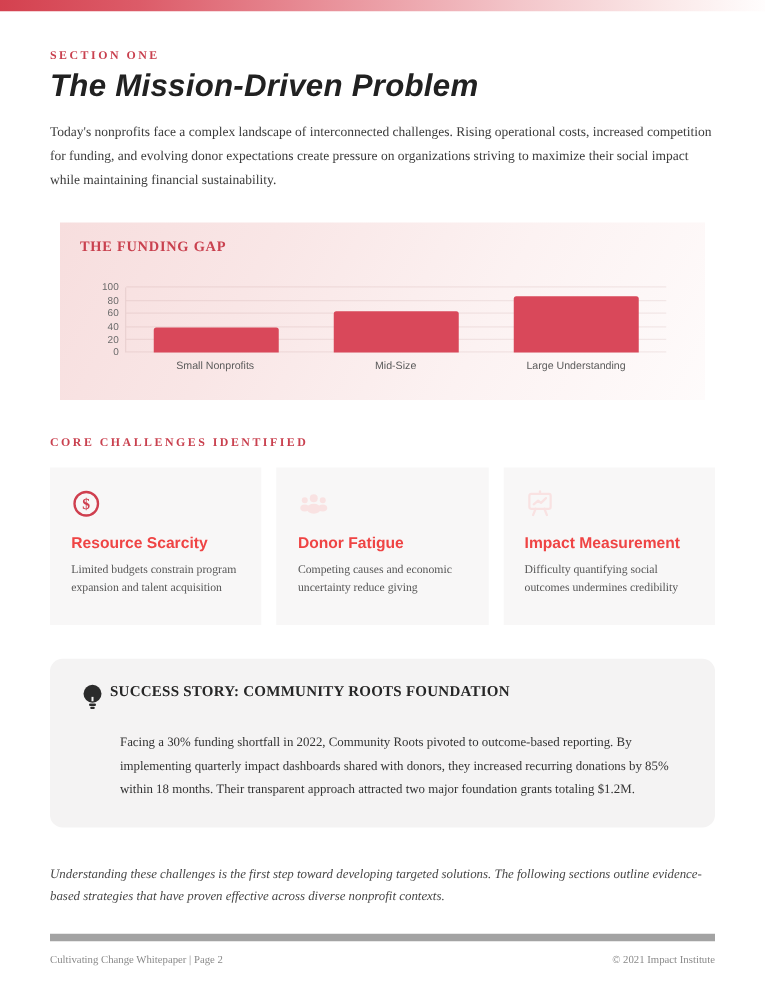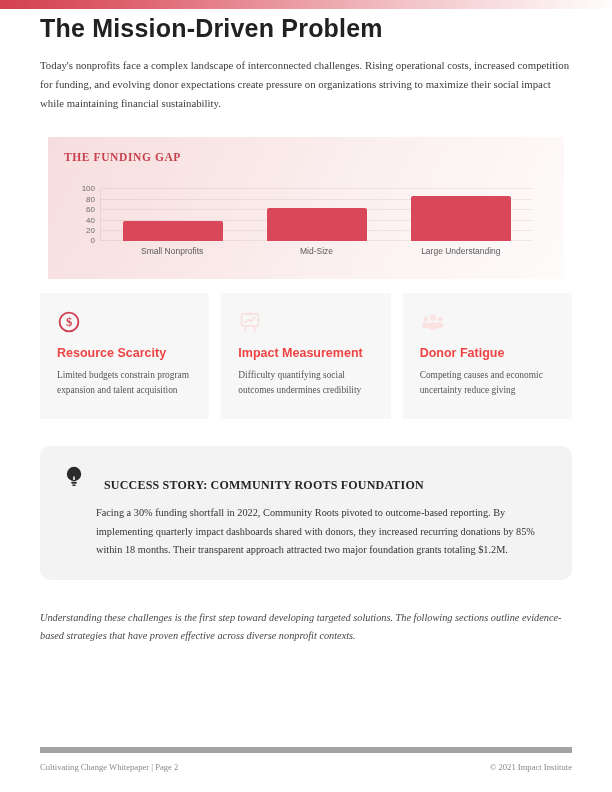--- a/index.html
+++ b/index.html
@@ -8,21 +8,21 @@
 
   .topbar { height:9px; width:100%;
     background:linear-gradient(90deg,#d4414f 0%,#dc5b68 18%,#e88f98 42%,#f3c6ca 68%,#fbeaea 88%,#fffdfd 100%); }
 
   .content { padding:0 40px; }
 
   .section-label { margin-top:31px; font-size:9.5px; font-weight:bold; letter-spacing:2px;
     color:#c9414f; font-family:"Liberation Serif","DejaVu Serif",serif; }
 
   h1.page-title { margin-top:5px; font-family:"Liberation Sans","DejaVu Sans",sans-serif;
-    font-weight:700; font-size:25px; color:#212121; letter-spacing:0.2px; }
+    font-weight:700; font-size:25px; color:#212121; letter-spacing:0.2px;font-style:italic; }
 
   .intro { margin-top:13px; font-size:10.8px; line-height:1.74; color:#3c3c3c; max-width:532px; }
 
   
   .chart-panel { margin-top:25px; margin-left:8px; width:516px; height:142px;
     background:linear-gradient(118deg,#f7dede 0%,#f9e6e6 30%,#fcf2f2 65%,#fefbfb 100%);
     padding:14px 30px 0 16px; }
   .chart-title { font-size:11.5px; font-weight:bold; letter-spacing:0.6px; color:#c9414f;
     font-family:"Liberation Serif","DejaVu Serif",serif; }
   .plot-wrap { margin-top:26px; }
@@ -43,40 +43,41 @@
     color:#c9414f; }
   .cards { margin-top:14px; display:flex; gap:12px; }
   .card { flex:1; background:#f8f7f7; padding:17px 16px 16px 17px; min-height:126px; }
   .card-icon { height:24px; margin-bottom:12px; }
   .card-title { font-family:"Liberation Sans","DejaVu Sans",sans-serif; font-size:12.5px;
     font-weight:600; color:#ef4444; margin-bottom:8px; }
   .card-body { font-size:9.4px; line-height:1.52; color:#565656; }
 
   
   .success { margin-top:27px; background:#f4f3f3; border-radius:10px; padding:19px 24px 21px 24px; }
-  .success-head { display:flex; align-items:flex-end; gap:20px; }
+  .success-head { display:flex; align-items:flex-start; gap:4px; }
   .success-title { font-family:"Liberation Serif","DejaVu Serif",serif; font-weight:bold;
     font-size:12px; color:#262626; letter-spacing:0.2px; }
   .success-body { margin-top:11px; margin-left:32px; font-size:10.3px; line-height:1.78; color:#333333; }
 
   .outro { margin-top:29px; font-style:italic; font-size:10.3px; line-height:1.72; color:#474747;
     max-width:532px; }
 
   
   .footer { position:absolute; left:40px; right:40px; bottom:20px; border-top:6px solid #a3a3a3;
     padding-top:9px; display:flex; justify-content:space-between;
     font-size:8.6px; color:#8a8a8a; }
 </style>
 </head>
 <body>
 
 <div class="topbar"></div>
 
 <div class="content">
 
+  <div class="section-label">SECTION ONE</div>
   <h1 class="page-title">The Mission-Driven Problem</h1>
   <p class="intro">Today's nonprofits face a complex landscape of interconnected challenges. Rising operational costs, increased competition for funding, and evolving donor expectations create pressure on organizations striving to maximize their social impact while maintaining financial sustainability.</p>
 
   <div class="chart-panel">
     <div class="chart-title">THE FUNDING GAP</div>
     <div class="plot-wrap">
       <div class="plot">
           <div class="gridline" style="bottom: 0%;"></div>
           <div class="ytick" style="top: 100%;">0</div>
           <div class="gridline" style="bottom: 20%;"></div>
@@ -94,65 +95,66 @@
           <div class="bar" style="left: 83.3333%; height: 88%; background: rgb(217, 72, 90);"></div>
         </div>
       <div class="cat-row">
           <span class="cat-label" style="left: 16.6667%;">Small Nonprofits</span>
           <span class="cat-label" style="left: 50%;">Mid-Size</span>
           <span class="cat-label" style="left: 83.3333%;">Large Understanding</span>
         </div>
     </div>
   </div>
 
+  <div class="challenges-heading">CORE CHALLENGES IDENTIFIED</div>
 
   <div class="cards">
 
     <div class="card">
       <div class="card-icon">
         <svg width="24" height="24" viewBox="0 0 24 24">
           <circle cx="12" cy="12" r="9.4" fill="none" stroke="#cf3f4f" stroke-width="1.9"></circle>
           <text x="12" y="16.4" text-anchor="middle" font-family="Liberation Serif, serif" font-size="12.5" font-weight="bold" fill="#cf3f4f">$</text>
         </svg>
       </div>
       <div class="card-title">Resource Scarcity</div>
       <div class="card-body">Limited budgets constrain program expansion and talent acquisition</div>
-    </div>
-
-    <div class="card">
-      <div class="card-icon">
-        <svg width="24" height="24" viewBox="0 0 24 24">
-          <g fill="none" stroke="#f9e2e2" stroke-width="1.8" stroke-linecap="round" stroke-linejoin="round">
-            <line x1="12" y1="2" x2="12" y2="4"></line>
-            <rect x="3.5" y="4" width="17" height="12" rx="1.5"></rect>
-            <polyline points="7,12.5 10.5,9.5 12.8,11.3 16.8,7.5"></polyline>
-            <line x1="8.5" y1="16" x2="6.5" y2="21"></line>
-            <line x1="15.5" y1="16" x2="17.5" y2="21"></line>
-          </g>
-        </svg>
-      </div>
-      <div class="card-title">Impact Measurement</div>
-      <div class="card-body">Difficulty quantifying social outcomes undermines credibility</div>
     </div>
 
     <div class="card">
       <div class="card-icon">
         <svg width="26" height="24" viewBox="0 0 26 24">
           <g fill="#f9e2e2">
             <circle cx="13" cy="7.5" r="3.2"></circle>
             <circle cx="5.8" cy="9.2" r="2.4"></circle>
             <circle cx="20.2" cy="9.2" r="2.4"></circle>
             <ellipse cx="5.8" cy="15.3" rx="3.6" ry="2.8"></ellipse>
             <ellipse cx="20.2" cy="15.3" rx="3.6" ry="2.8"></ellipse>
             <ellipse cx="13" cy="16" rx="5.6" ry="4"></ellipse>
           </g>
         </svg>
       </div>
       <div class="card-title">Donor Fatigue</div>
       <div class="card-body">Competing causes and economic uncertainty reduce giving</div>
+    </div>
+
+    <div class="card">
+      <div class="card-icon">
+        <svg width="24" height="24" viewBox="0 0 24 24">
+          <g fill="none" stroke="#f9e2e2" stroke-width="1.8" stroke-linecap="round" stroke-linejoin="round">
+            <line x1="12" y1="2" x2="12" y2="4"></line>
+            <rect x="3.5" y="4" width="17" height="12" rx="1.5"></rect>
+            <polyline points="7,12.5 10.5,9.5 12.8,11.3 16.8,7.5"></polyline>
+            <line x1="8.5" y1="16" x2="6.5" y2="21"></line>
+            <line x1="15.5" y1="16" x2="17.5" y2="21"></line>
+          </g>
+        </svg>
+      </div>
+      <div class="card-title">Impact Measurement</div>
+      <div class="card-body">Difficulty quantifying social outcomes undermines credibility</div>
     </div>
 
   </div>
 
   <div class="success">
     <div class="success-head">
       <span>
         <svg width="20" height="24" viewBox="0 0 20 24">
           <circle cx="10" cy="9" r="7.2" fill="#2b2b2b"></circle>
           <rect x="9.2" y="11.5" width="1.6" height="3.5" fill="#f4f3f3"></rect>

